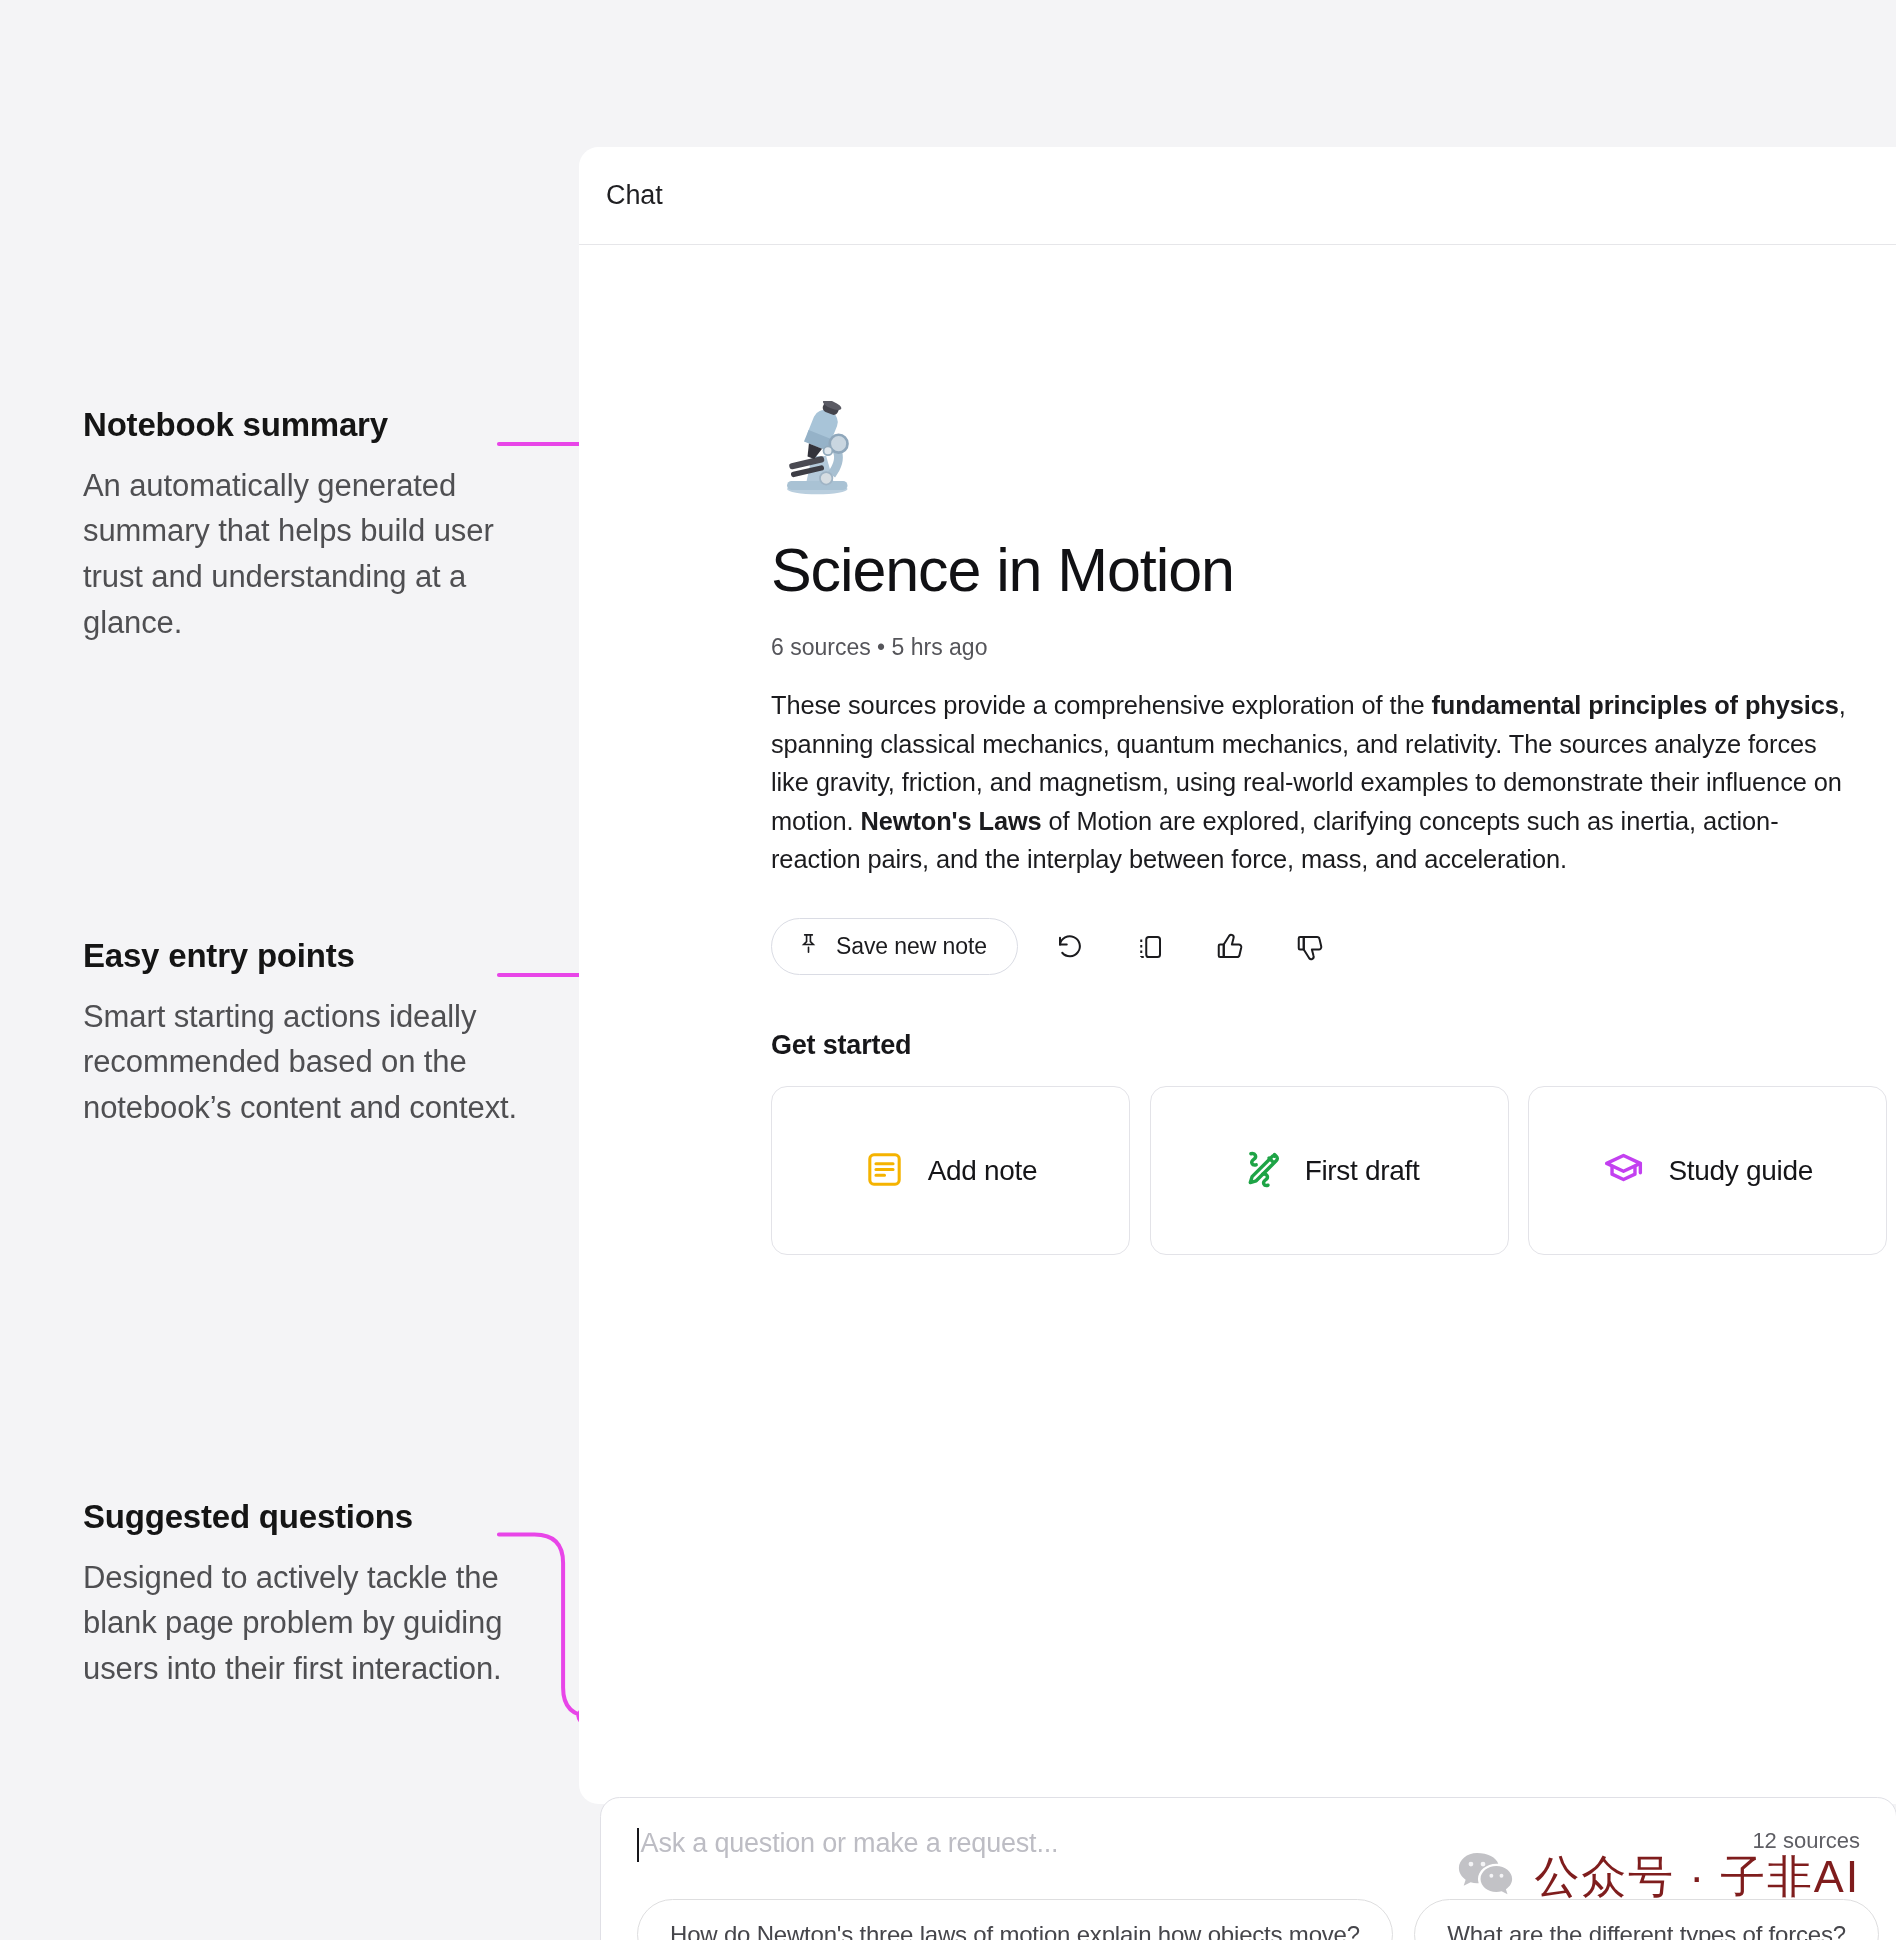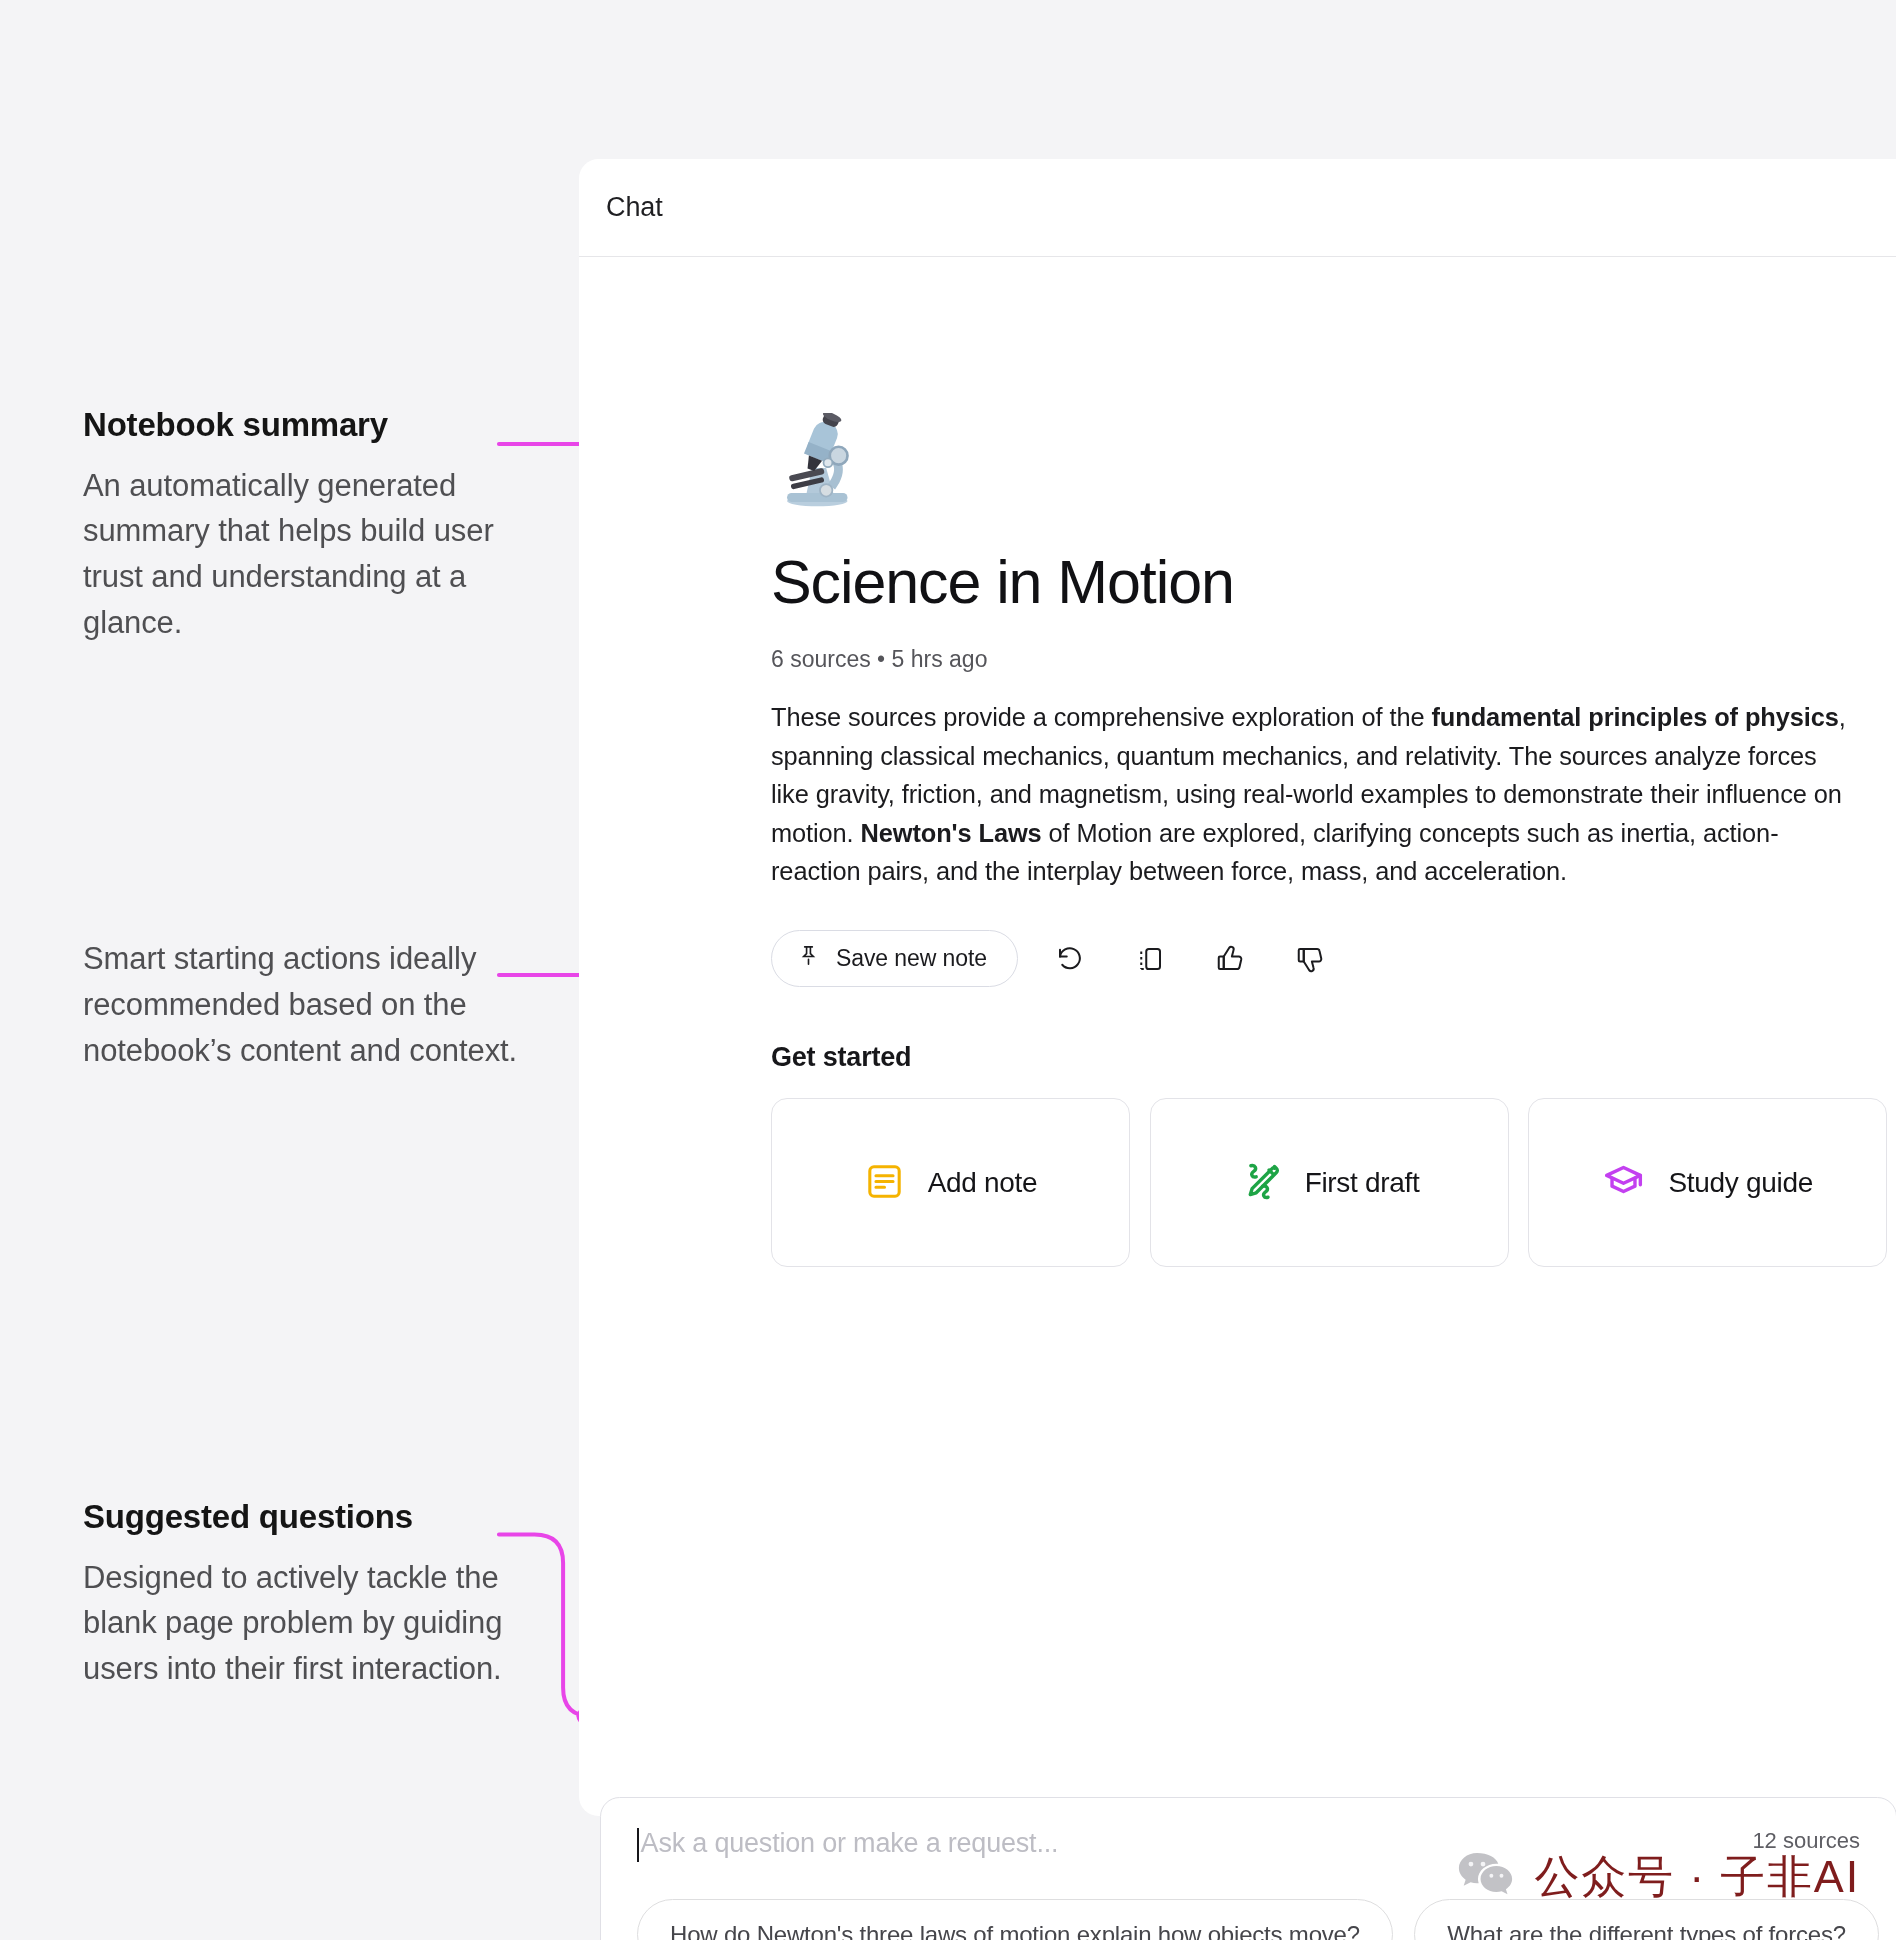--- a/index.html
+++ b/index.html
@@ -23,21 +23,21 @@
   }
   #anno-0 { top: 405px; }
   #anno-1 { top: 936px; }
   #anno-2 { top: 1497px; }
 
   
   .connectors { position: absolute; left: 0; top: 0; width: 1896px; height: 1941px; pointer-events: none; }
 
   
   .app-window {
-    position: absolute; left: 579px; top: 159px;
+    position: absolute; left: 579px; top: 147px;
     width: 1317px; height: 1657px;
     background: #ffffff;
     border-top-left-radius: 19.6px;
     border-bottom-left-radius: 19.6px;
     overflow: hidden;
   }
   .app-header {
     height: 98px; display: flex; align-items: center;
     padding-left: 27px;
     border-bottom: 0.9px solid #e6e6e9;
@@ -128,20 +128,21 @@
 <div class="page">
 
   <div class="annotations">
 
     <div class="anno" id="anno-0">
       <div class="anno-title">Notebook summary</div>
       <div class="anno-body">An automatically generated summary that helps build user trust and understanding at a glance.</div>
     </div>
 
     <div class="anno" id="anno-1">
+      <div class="anno-title">Easy entry points</div>
       <div class="anno-body">Smart starting actions ideally recommended based on the notebook’s content and context.</div>
     </div>
 
     <div class="anno" id="anno-2">
       <div class="anno-title">Suggested questions</div>
       <div class="anno-body">Designed to actively tackle the blank page problem by guiding users into their first interaction.</div>
     </div>
   </div>
 
   <svg class="connectors" viewBox="0 0 2128 2178" width="1896" height="1941">

